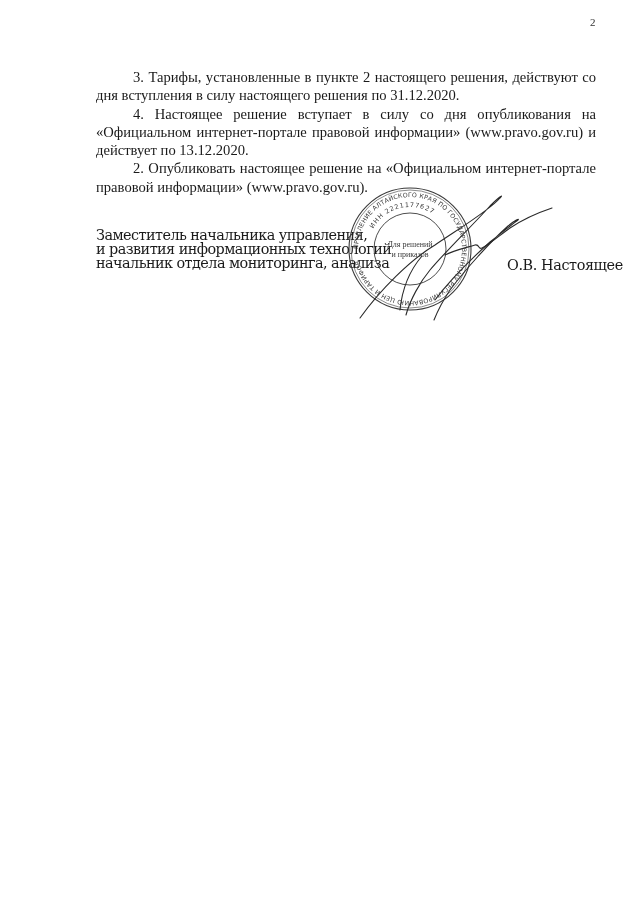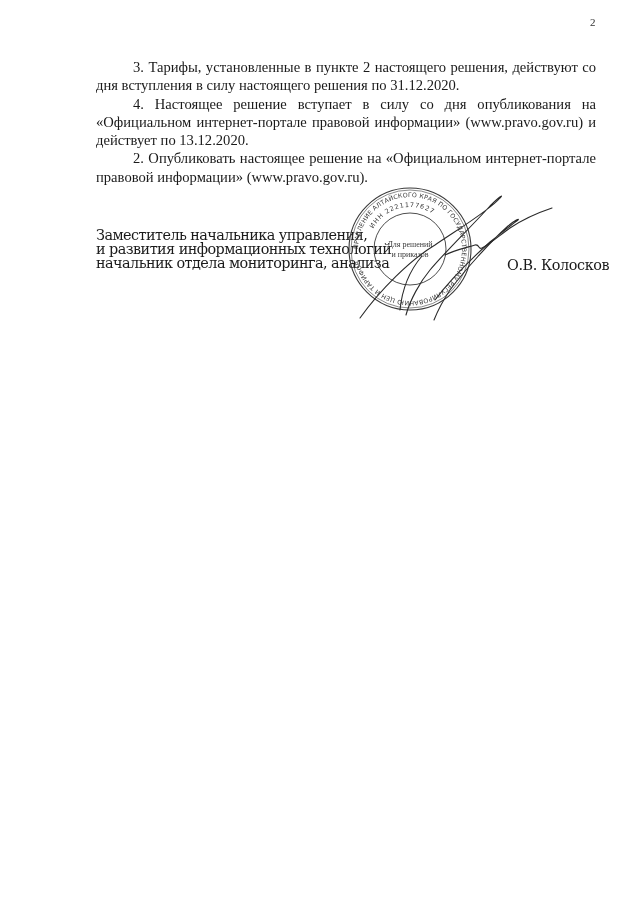--- a/index.html
+++ b/index.html
@@ -18,21 +18,21 @@
     .page-number {
       position: absolute;
       left: 590px;
       top: 16px;
       font-size: 11px;
       color: #333;
     }
     .body-text {
       position: absolute;
       left: 96px;
-      top: 58px;
+      top: 68px;
       width: 500px;
       font-size: 14.6px;
       line-height: 18.3px;
     }
     .para {
       margin: 0;
       text-align: justify;
       text-indent: 37px;
     }
     .signature-block {
@@ -81,21 +81,21 @@
   <p class="para">4. Настоящее решение вступает в силу со дня опубликования на «Официальном интернет-портале правовой информации» (www.pravo.gov.ru) и действует по 13.12.2020.</p>
   <p class="para">2. Опубликовать настоящее решение на «Официальном интернет-портале правовой информации» (www.pravo.gov.ru).</p>
 </div>
 
 <div class="signature-block">
   <div>Заместитель начальника управления,</div>
   <div>и развития информационных технологий</div>
   <div>начальник отдела мониторинга, анализа</div>
 </div>
 
-<div class="signer-name">О.В. Колосков</div>
+<div class="signer-name">О.В. Настоящее</div>
 
 <svg class="stamp" viewBox="0 0 128 128" xmlns="http://www.w3.org/2000/svg">
   <defs>
     <path id="stampOuterPath" d="M64,64 m-52,0 a52,52 0 1,1 104,0 a52,52 0 1,1 -104,0"></path>
     <path id="stampInnerPath" d="M64,64 m-42,0 a42,42 0 1,1 84,0 a42,42 0 1,1 -84,0"></path>
   </defs>
   <circle cx="64" cy="64" r="61" fill="none" stroke="#3a3a3a" stroke-width="1.1"></circle>
   <circle cx="64" cy="64" r="59" fill="none" stroke="#3a3a3a" stroke-width="0.6"></circle>
   <circle cx="64" cy="64" r="36" fill="none" stroke="#3a3a3a" stroke-width="0.9"></circle>
   <text font-size="6.2" fill="#3a3a3a" font-family="DejaVu Sans, sans-serif" letter-spacing="0.2">

